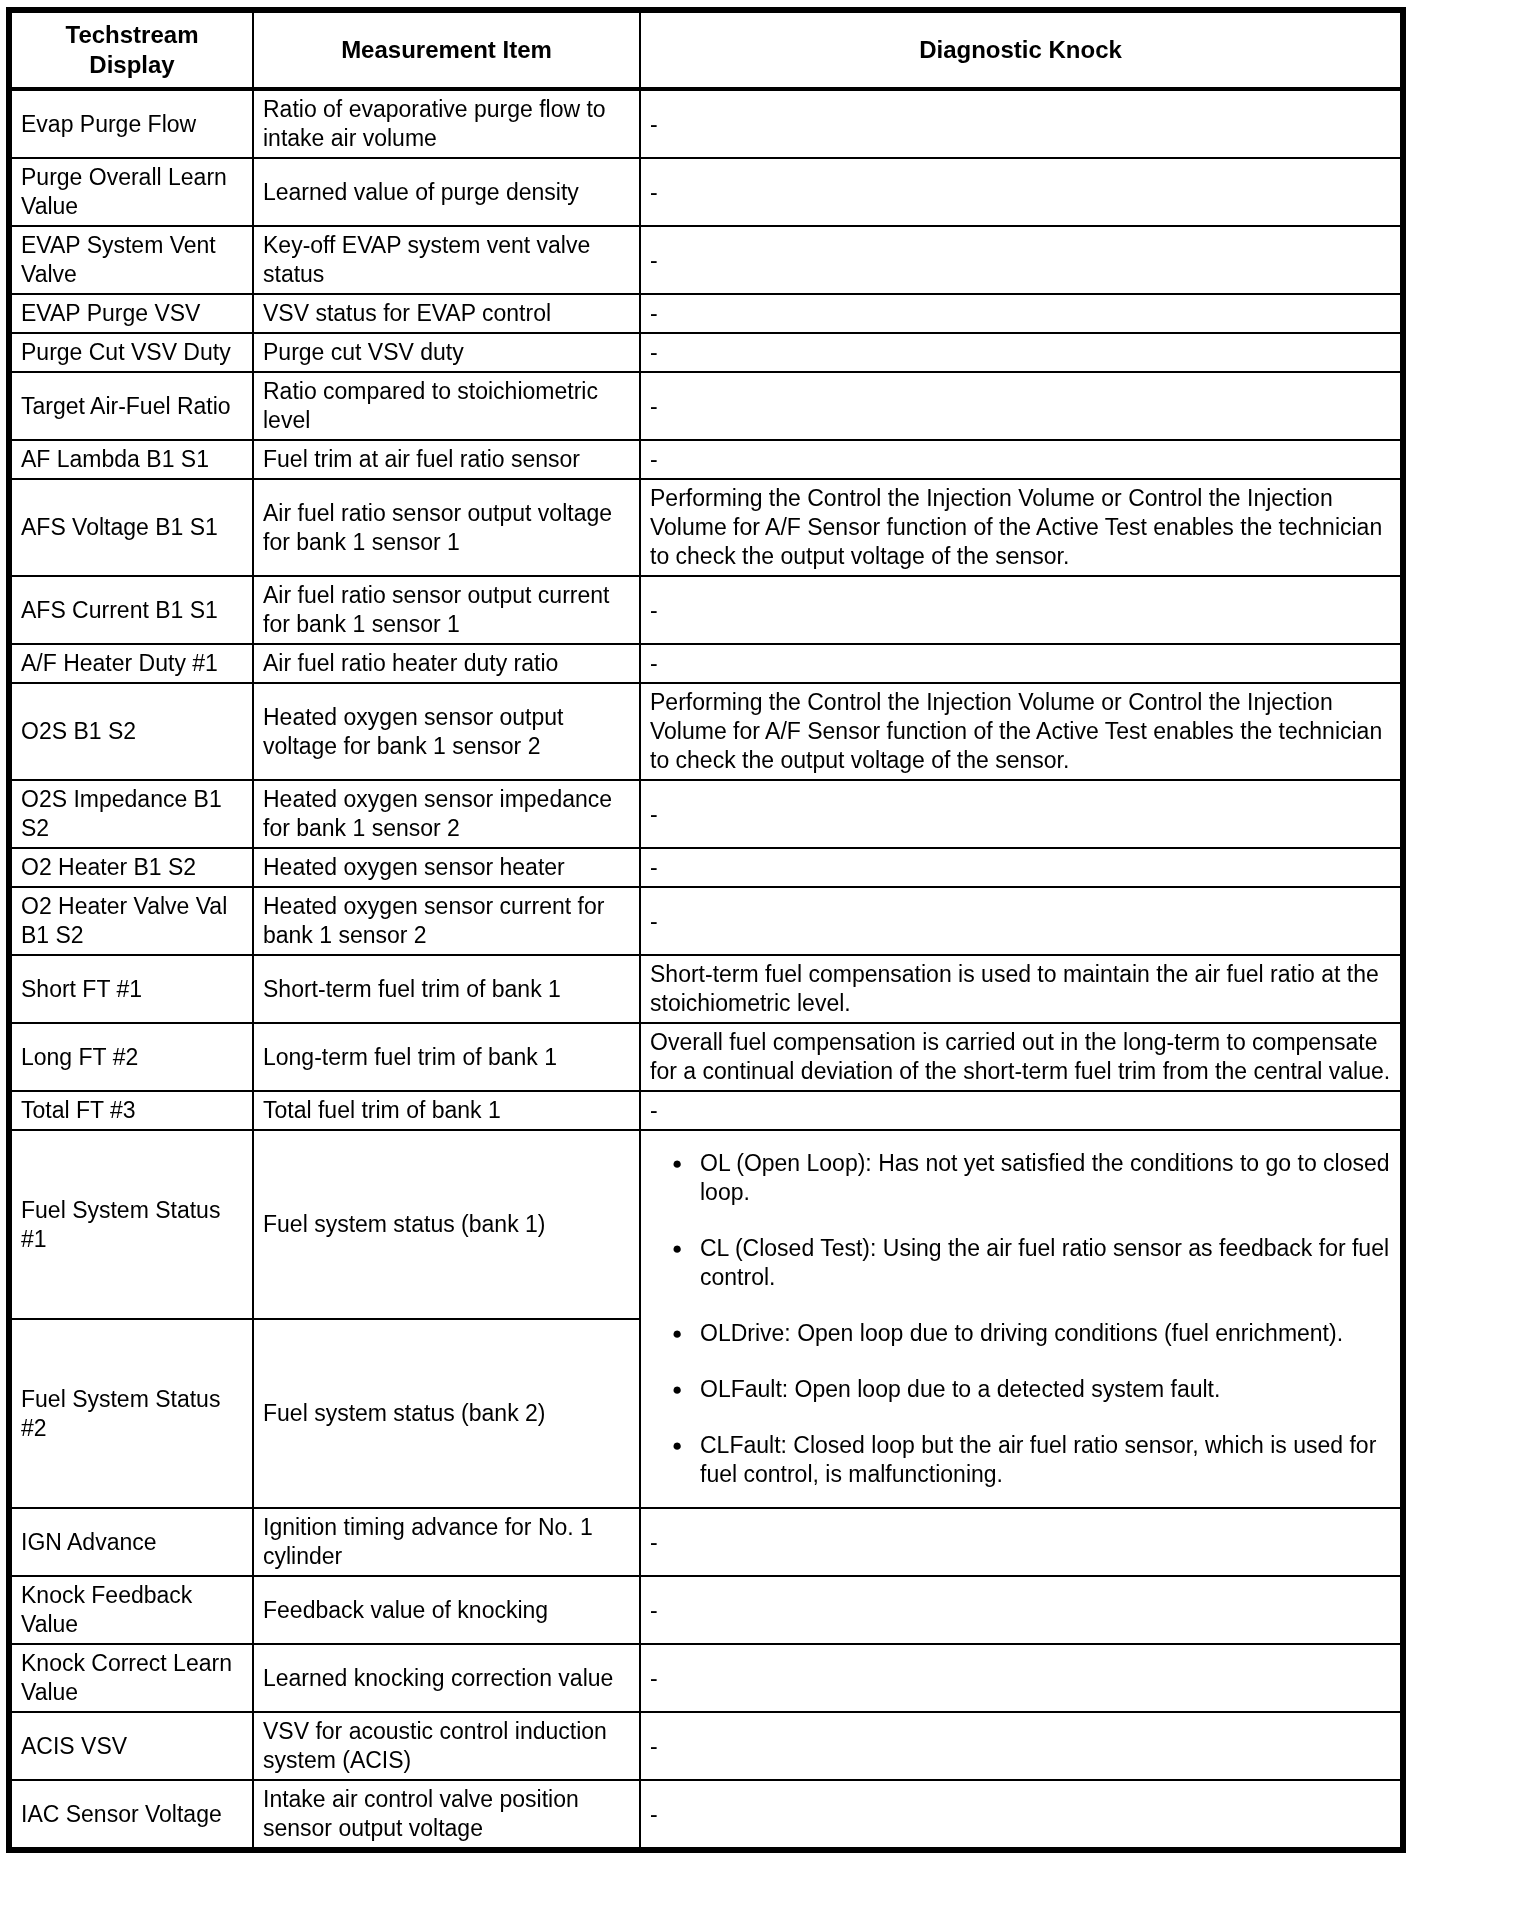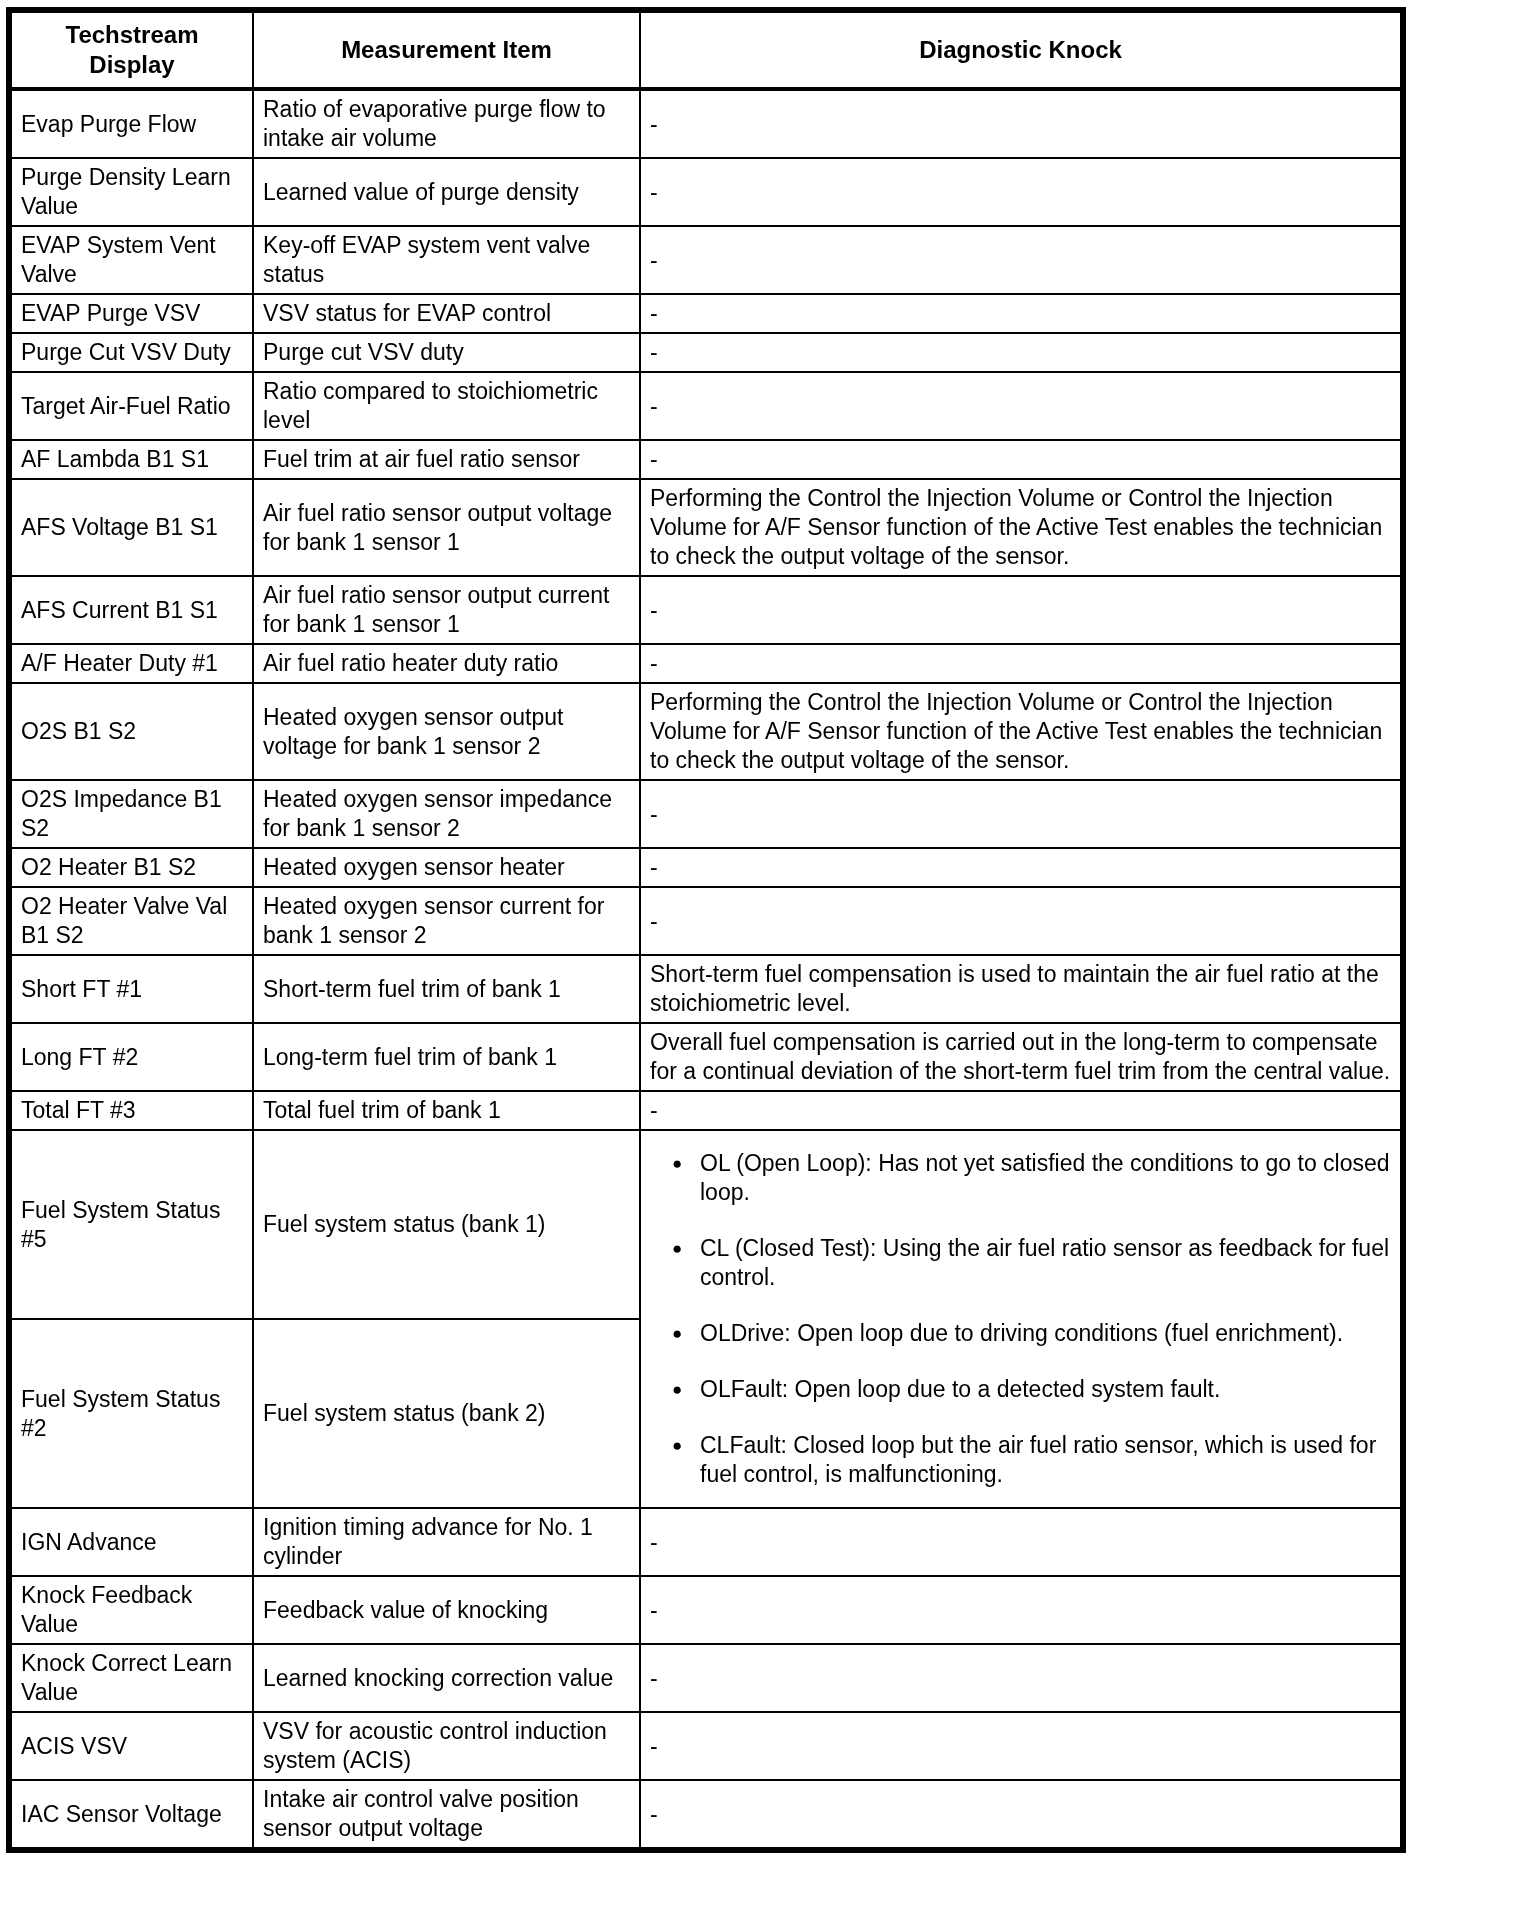--- a/index.html
+++ b/index.html
@@ -95,21 +95,21 @@
         </th>
       </tr>
     </thead>
     <tbody>
         <tr>
           <td>Evap Purge Flow</td>
           <td>Ratio of evaporative purge flow to intake air volume</td>
           <td class="note-cell">-</td>
         </tr>
         <tr>
-          <td>Purge Density Learn Value</td>
+          <td>Purge Overall Learn Value</td>
           <td>Learned value of purge density</td>
           <td class="note-cell">-</td>
         </tr>
         <tr>
           <td>EVAP System Vent Valve</td>
           <td>Key-off EVAP system vent valve status</td>
           <td class="note-cell">-</td>
         </tr>
         <tr>
           <td>EVAP Purge VSV</td>
@@ -175,21 +175,21 @@
           <td>Long FT #2</td>
           <td>Long-term fuel trim of bank 1</td>
           <td class="note-cell">Overall fuel compensation is carried out in the long-term to compensate for a continual deviation of the short-term fuel trim from the central value.</td>
         </tr>
         <tr>
           <td>Total FT #3</td>
           <td>Total fuel trim of bank 1</td>
           <td class="note-cell">-</td>
         </tr>
         <tr>
-          <td>Fuel System Status #5</td>
+          <td>Fuel System Status #1</td>
           <td>Fuel system status (bank 1)</td>
           <td class="note-cell" rowspan="2">
             <ul class="note-list">
               <li>
                 <span class="bullet">●</span>
                 <span class="bullet-text">OL (Open Loop): Has not yet satisfied the conditions to go to closed loop.</span>
               </li>
               <li>
                 <span class="bullet">●</span>
                 <span class="bullet-text">CL (Closed Test): Using the air fuel ratio sensor as feedback for fuel control.</span>

